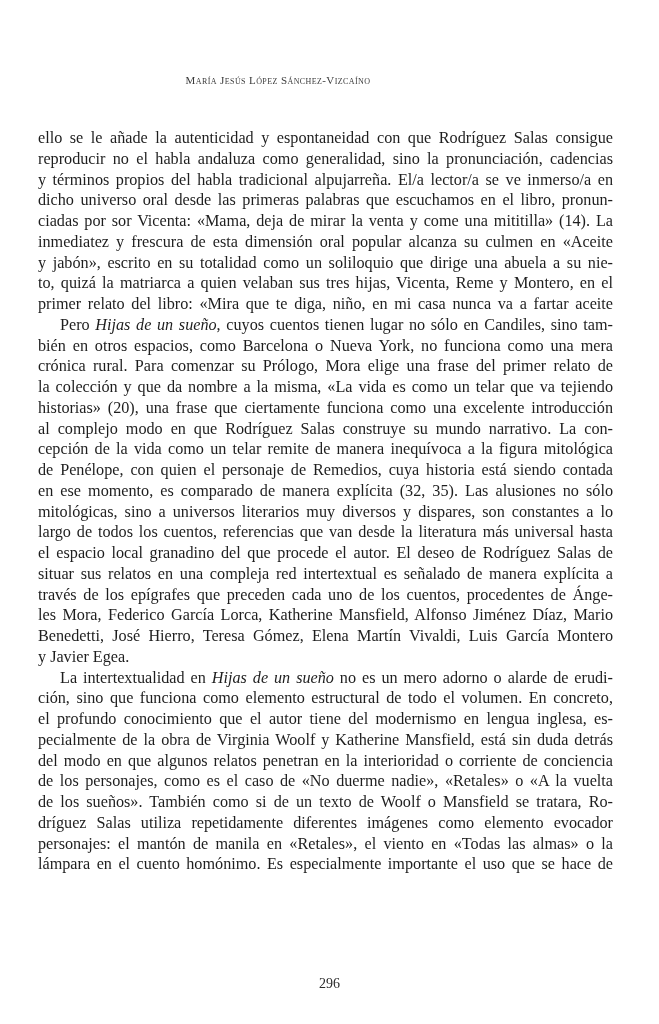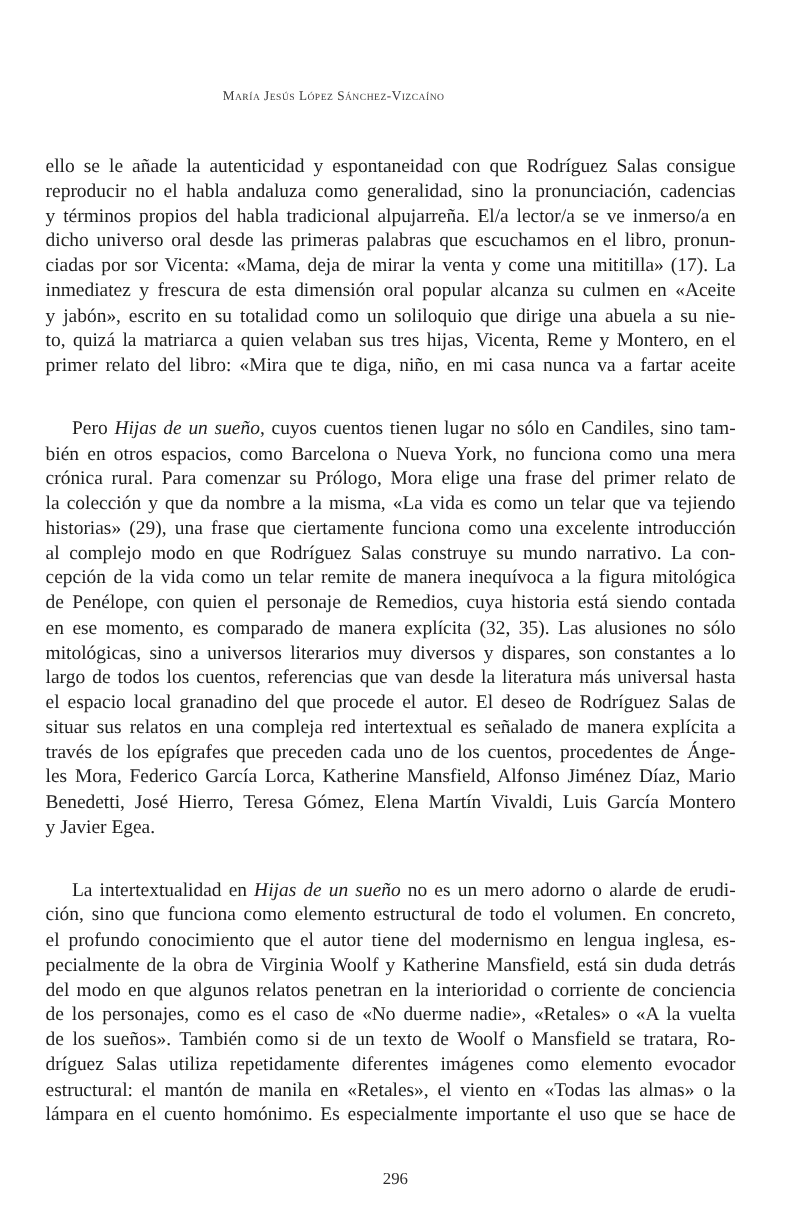--- a/index.html
+++ b/index.html
@@ -39,21 +39,20 @@
       white-space: nowrap;
       text-align: justify;
       text-align-last: justify;
       height: 20.75px;
     }
     .line.last {
       text-align-last: left;
     }
     .line.indent {
       padding-left: 22px;
-      margin-top: 32px;
     }
     .line i { font-style: italic; }
     .folio {
       position: absolute;
       top: 976px;
       left: 0;
       width: 659px;
       text-align: center;
       font-size: 14px;
       color: #2a2a2a;
@@ -63,32 +62,32 @@
 <body>
 
 <div class="running-head">María Jesús López Sánchez-Vizcaíno</div>
 
 <div class="body-text" id="body-text">
     <div>
       <span class="line">ello se le añade la autenticidad y espontaneidad con que Rodríguez Salas consigue</span>
       <span class="line">reproducir no el habla andaluza como generalidad, sino la pronunciación, cadencias</span>
       <span class="line">y términos propios del habla tradicional alpujarreña. El/a lector/a se ve inmerso/a en</span>
       <span class="line">dicho universo oral desde las primeras palabras que escuchamos en el libro, pronun-</span>
-      <span class="line">ciadas por sor Vicenta: «Mama, deja de mirar la venta y come una mititilla» (17). La</span>
+      <span class="line">ciadas por sor Vicenta: «Mama, deja de mirar la venta y come una mititilla» (14). La</span>
       <span class="line">inmediatez y frescura de esta dimensión oral popular alcanza su culmen en «Aceite</span>
       <span class="line">y jabón», escrito en su totalidad como un soliloquio que dirige una abuela a su nie-</span>
       <span class="line">to, quizá la matriarca a quien velaban sus tres hijas, Vicenta, Reme y Montero, en el</span>
       <span class="line">primer relato del libro: «Mira que te diga, niño, en mi casa nunca va a fartar aceite</span>
     </div>
     <div>
       <span class="line indent">Pero <i>Hijas de un sueño</i>, cuyos cuentos tienen lugar no sólo en Candiles, sino tam-</span>
       <span class="line">bién en otros espacios, como Barcelona o Nueva York, no funciona como una mera</span>
       <span class="line">crónica rural. Para comenzar su Prólogo, Mora elige una frase del primer relato de</span>
       <span class="line">la colección y que da nombre a la misma, «La vida es como un telar que va tejiendo</span>
-      <span class="line">historias» (29), una frase que ciertamente funciona como una excelente introducción</span>
+      <span class="line">historias» (20), una frase que ciertamente funciona como una excelente introducción</span>
       <span class="line">al complejo modo en que Rodríguez Salas construye su mundo narrativo. La con-</span>
       <span class="line">cepción de la vida como un telar remite de manera inequívoca a la figura mitológica</span>
       <span class="line">de Penélope, con quien el personaje de Remedios, cuya historia está siendo contada</span>
       <span class="line">en ese momento, es comparado de manera explícita (32, 35). Las alusiones no sólo</span>
       <span class="line">mitológicas, sino a universos literarios muy diversos y dispares, son constantes a lo</span>
       <span class="line">largo de todos los cuentos, referencias que van desde la literatura más universal hasta</span>
       <span class="line">el espacio local granadino del que procede el autor. El deseo de Rodríguez Salas de</span>
       <span class="line">situar sus relatos en una compleja red intertextual es señalado de manera explícita a</span>
       <span class="line">través de los epígrafes que preceden cada uno de los cuentos, procedentes de Ánge-</span>
       <span class="line">les Mora, Federico García Lorca, Katherine Mansfield, Alfonso Jiménez Díaz, Mario</span>
@@ -97,18 +96,18 @@
     </div>
     <div>
       <span class="line indent">La intertextualidad en <i>Hijas de un sueño</i> no es un mero adorno o alarde de erudi-</span>
       <span class="line">ción, sino que funciona como elemento estructural de todo el volumen. En concreto,</span>
       <span class="line">el profundo conocimiento que el autor tiene del modernismo en lengua inglesa, es-</span>
       <span class="line">pecialmente de la obra de Virginia Woolf y Katherine Mansfield, está sin duda detrás</span>
       <span class="line">del modo en que algunos relatos penetran en la interioridad o corriente de conciencia</span>
       <span class="line">de los personajes, como es el caso de «No duerme nadie», «Retales» o «A la vuelta</span>
       <span class="line">de los sueños». También como si de un texto de Woolf o Mansfield se tratara, Ro-</span>
       <span class="line">dríguez Salas utiliza repetidamente diferentes imágenes como elemento evocador</span>
-      <span class="line">estructural: el mantón de manila en «Retales», el viento en «Todas las almas» o la</span>
+      <span class="line">personajes: el mantón de manila en «Retales», el viento en «Todas las almas» o la</span>
       <span class="line">lámpara en el cuento homónimo. Es especialmente importante el uso que se hace de</span>
     </div>
   </div>
 
 <div class="folio">296</div>
 
 </body></html>

